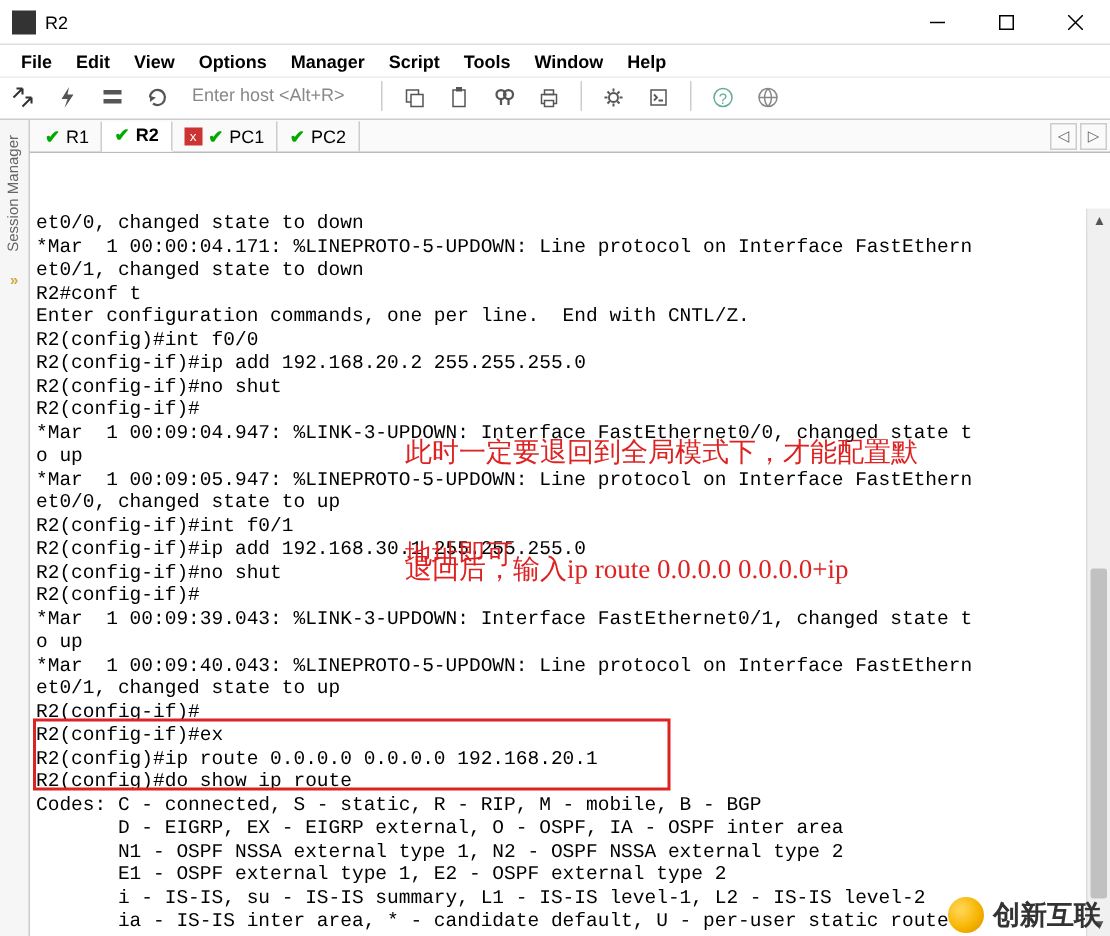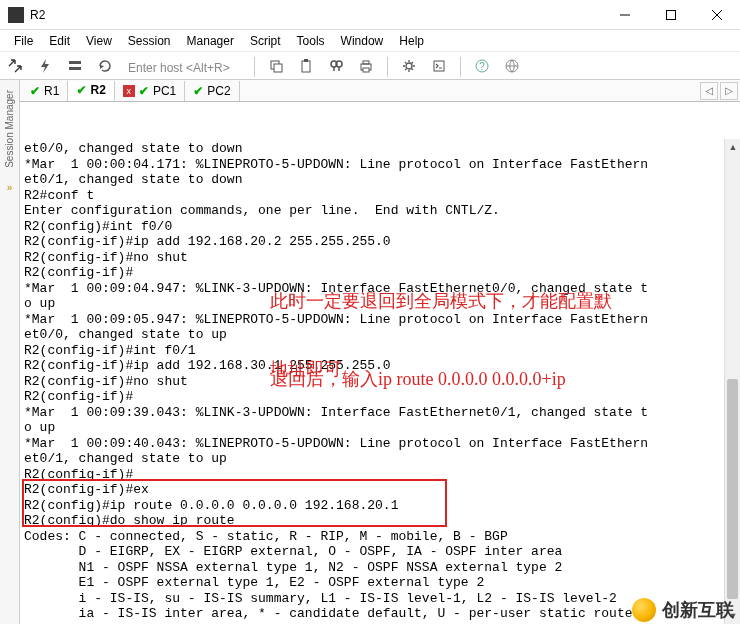--- a/index.html
+++ b/index.html
@@ -5,23 +5,23 @@
   * { box-sizing: border-box; }
   html, body { margin: 0; padding: 0; font-family: "Segoe UI", Tahoma, sans-serif; font-size: 12px; background: #fff; overflow: hidden; width: 740px; height: 624px; }
 
   .titlebar { height: 30px; background: #fff; border-bottom: 1px solid #ddd; display: flex; align-items: center; padding-left: 8px; }
   .titlebar-icon { width: 16px; height: 16px; background: #333; display: inline-block; margin-right: 6px; }
   .title-text { font-size: 12px; }
   .win-controls { margin-left: auto; display: flex; }
   .win-btn { width: 46px; height: 30px; display: flex; align-items: center; justify-content: center; cursor: pointer; }
 
   .menubar { height: 22px; display: flex; align-items: center; padding: 0 6px; font-size: 12px; border-bottom: 1px solid #eee; }
-  .menu-item { padding: 2px 8px; cursor: default; }
-
-  .toolbar { height: 28px; display: flex; align-items: flex-end; padding: 2px 4px; border-bottom: 1px solid #ccc; gap: 8px; }
+  .menu-item { padding: 2px 8px; cursor: default; font-weight: bold; }
+
+  .toolbar { height: 28px; display: flex; align-items: flex-start; padding: 2px 4px; border-bottom: 1px solid #ccc; gap: 8px; }
   .tb-btn { width: 22px; height: 22px; display: flex; align-items: center; justify-content: center; color: #333; cursor: pointer; border: 1px solid transparent; border-radius: 2px; }
   .tb-sep { width: 1px; height: 20px; background: #ccc; margin: 0 2px; }
   .host-input { color: #888; font-size: 12px; padding: 2px 4px; width: 120px; }
 
   .main { display: flex; height: calc(624px - 30px - 22px - 28px); }
 
   .side-tab { width: 20px; background: #f6f6f6; border-right: 1px solid #ccc; display: flex; flex-direction: column; align-items: center; padding-top: 10px; font-size: 10px; }
   .side-tab .vlabel { writing-mode: vertical-rl; transform: rotate(180deg); color: #666; margin-bottom: 8px; }
   .side-tab .plus { color: #ca4; font-weight: bold; margin-top: 6px; }
 
@@ -71,21 +71,21 @@
           <path d="M0 0 L10 10 M10 0 L0 10" stroke="#000" stroke-width="1"></path>
         </svg>
     </div>
   </div>
 </div>
 
 <div class="menubar">
   <span class="menu-item">File</span>
   <span class="menu-item">Edit</span>
   <span class="menu-item">View</span>
-  <span class="menu-item">Session</span>
+  <span class="menu-item">Options</span>
   <span class="menu-item">Manager</span>
   <span class="menu-item">Script</span>
   <span class="menu-item">Tools</span>
   <span class="menu-item">Window</span>
   <span class="menu-item">Help</span>
 </div>
 
 <div class="toolbar">
   <div class="tb-btn">
     <svg width="14" height="14">

